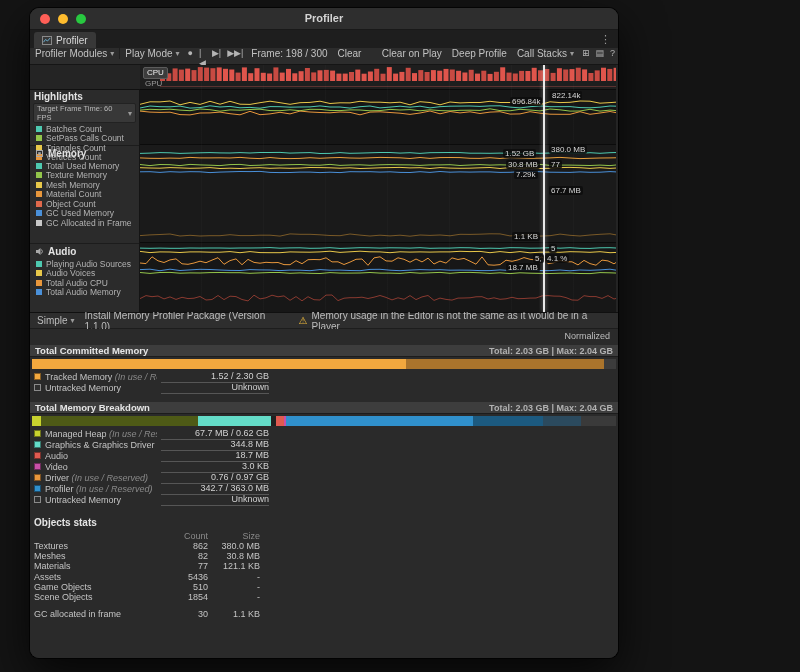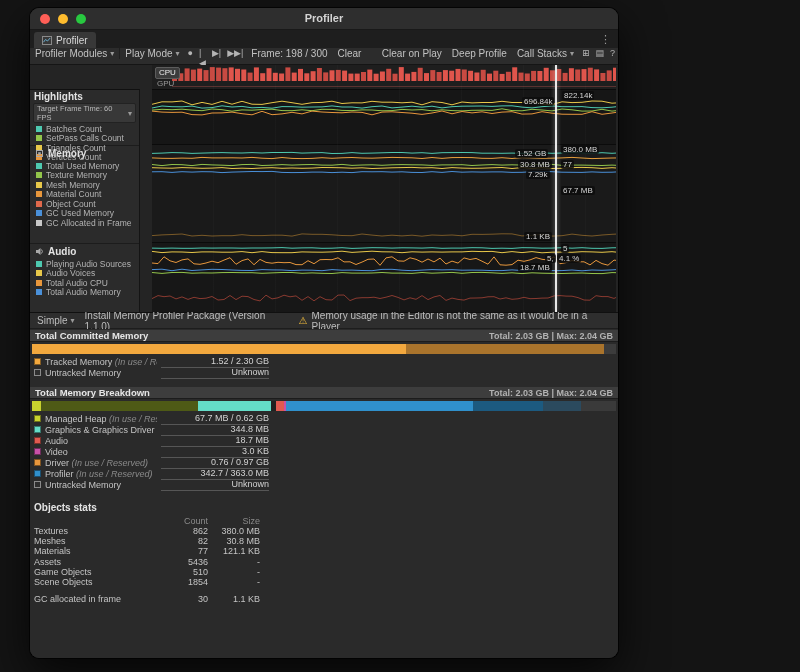--- a/index.html
+++ b/index.html
@@ -30,21 +30,21 @@
     display:flex; align-items:flex-start; font-size:10px; color:#c2c2c2; flex:none; }
   .tb-cell { padding:0 5px; display:flex; align-items:center; gap:3px; white-space:nowrap; }
   .tb-modules { width:110px; justify-content:space-between; border-right:1px solid #1f1f1f; }
   .tb-icon { color:#b4b4b4; font-size:9px; padding:0 3px; }
   .tb-gap { width:60px; }
   .tb-right { margin-left:auto; }
   .caret { font-size:8px; color:#9a9a9a; }
 
   
   .main { height:247px; position:relative; background:#242424; flex:none; }
-  .chart { position:absolute; left:110px; top:0; right:2px; bottom:0; background:#14532d; overflow:hidden;margin-left:12px; }
+  .chart { position:absolute; left:110px; top:0; right:2px; bottom:0; background:#14532d; overflow:hidden; }
   .chart::after { content:""; position:absolute; inset:0; pointer-events:none;
     background:repeating-linear-gradient(90deg, transparent 0 61px, rgba(255,255,255,.02) 61px 62px); }
   .cpu-bg { position:absolute; left:0; right:0; top:0; height:24px; background:#1e1e1e; }
   .hl-bg  { position:absolute; left:0; right:0; top:24px; height:55px; background:#161616; }
   .mem-bg { position:absolute; left:0; right:0; top:79px; height:98px; background:#1a1a1a; }
   .aud-bg { position:absolute; left:0; right:0; top:177px; bottom:0; background:#171717; }
   .b-sep { position:absolute; left:0; right:0; height:1px; background:#0b0b0b; }
   #chart-svg { position:absolute; left:0; top:0; }
   .cpu-label { position:absolute; left:3px; top:2px; font-size:8px; line-height:10px; color:#ececec;
     background:#3c3c3c; border:1px solid #5c5c5c; border-radius:2px; padding:0 3px; z-index:3; }
@@ -389,20 +389,21 @@
     <div class="tb-cell" style="padding:0">
       <span>Simple</span>
       <span class="caret">▾</span>
     </div>
     <span>Install Memory Profiler Package (Version 1.1.0)</span>
     <span class="warn-icon">⚠</span>
     <span style="margin-left:-6px">Memory usage in the Editor is not the same as it would be in a Player</span>
   </div>
 
   <div class="details">
+    <div class="norm-row"><span>Normalized</span></div>
 
     <div class="sec-bar">
       <span class="sb-title">Total Committed Memory</span>
       <span class="sb-totals">Total: 2.03 GB | Max: 2.04 GB</span>
     </div>
     <div class="hbar">
         <div class="seg" style="width: 64%; background: rgb(242, 168, 62);"></div>
         <div class="seg" style="width: 34%; background: rgb(170, 116, 44);"></div>
         <div class="seg" style="width: 2%; background: rgb(60, 60, 60);"></div>
       </div>

